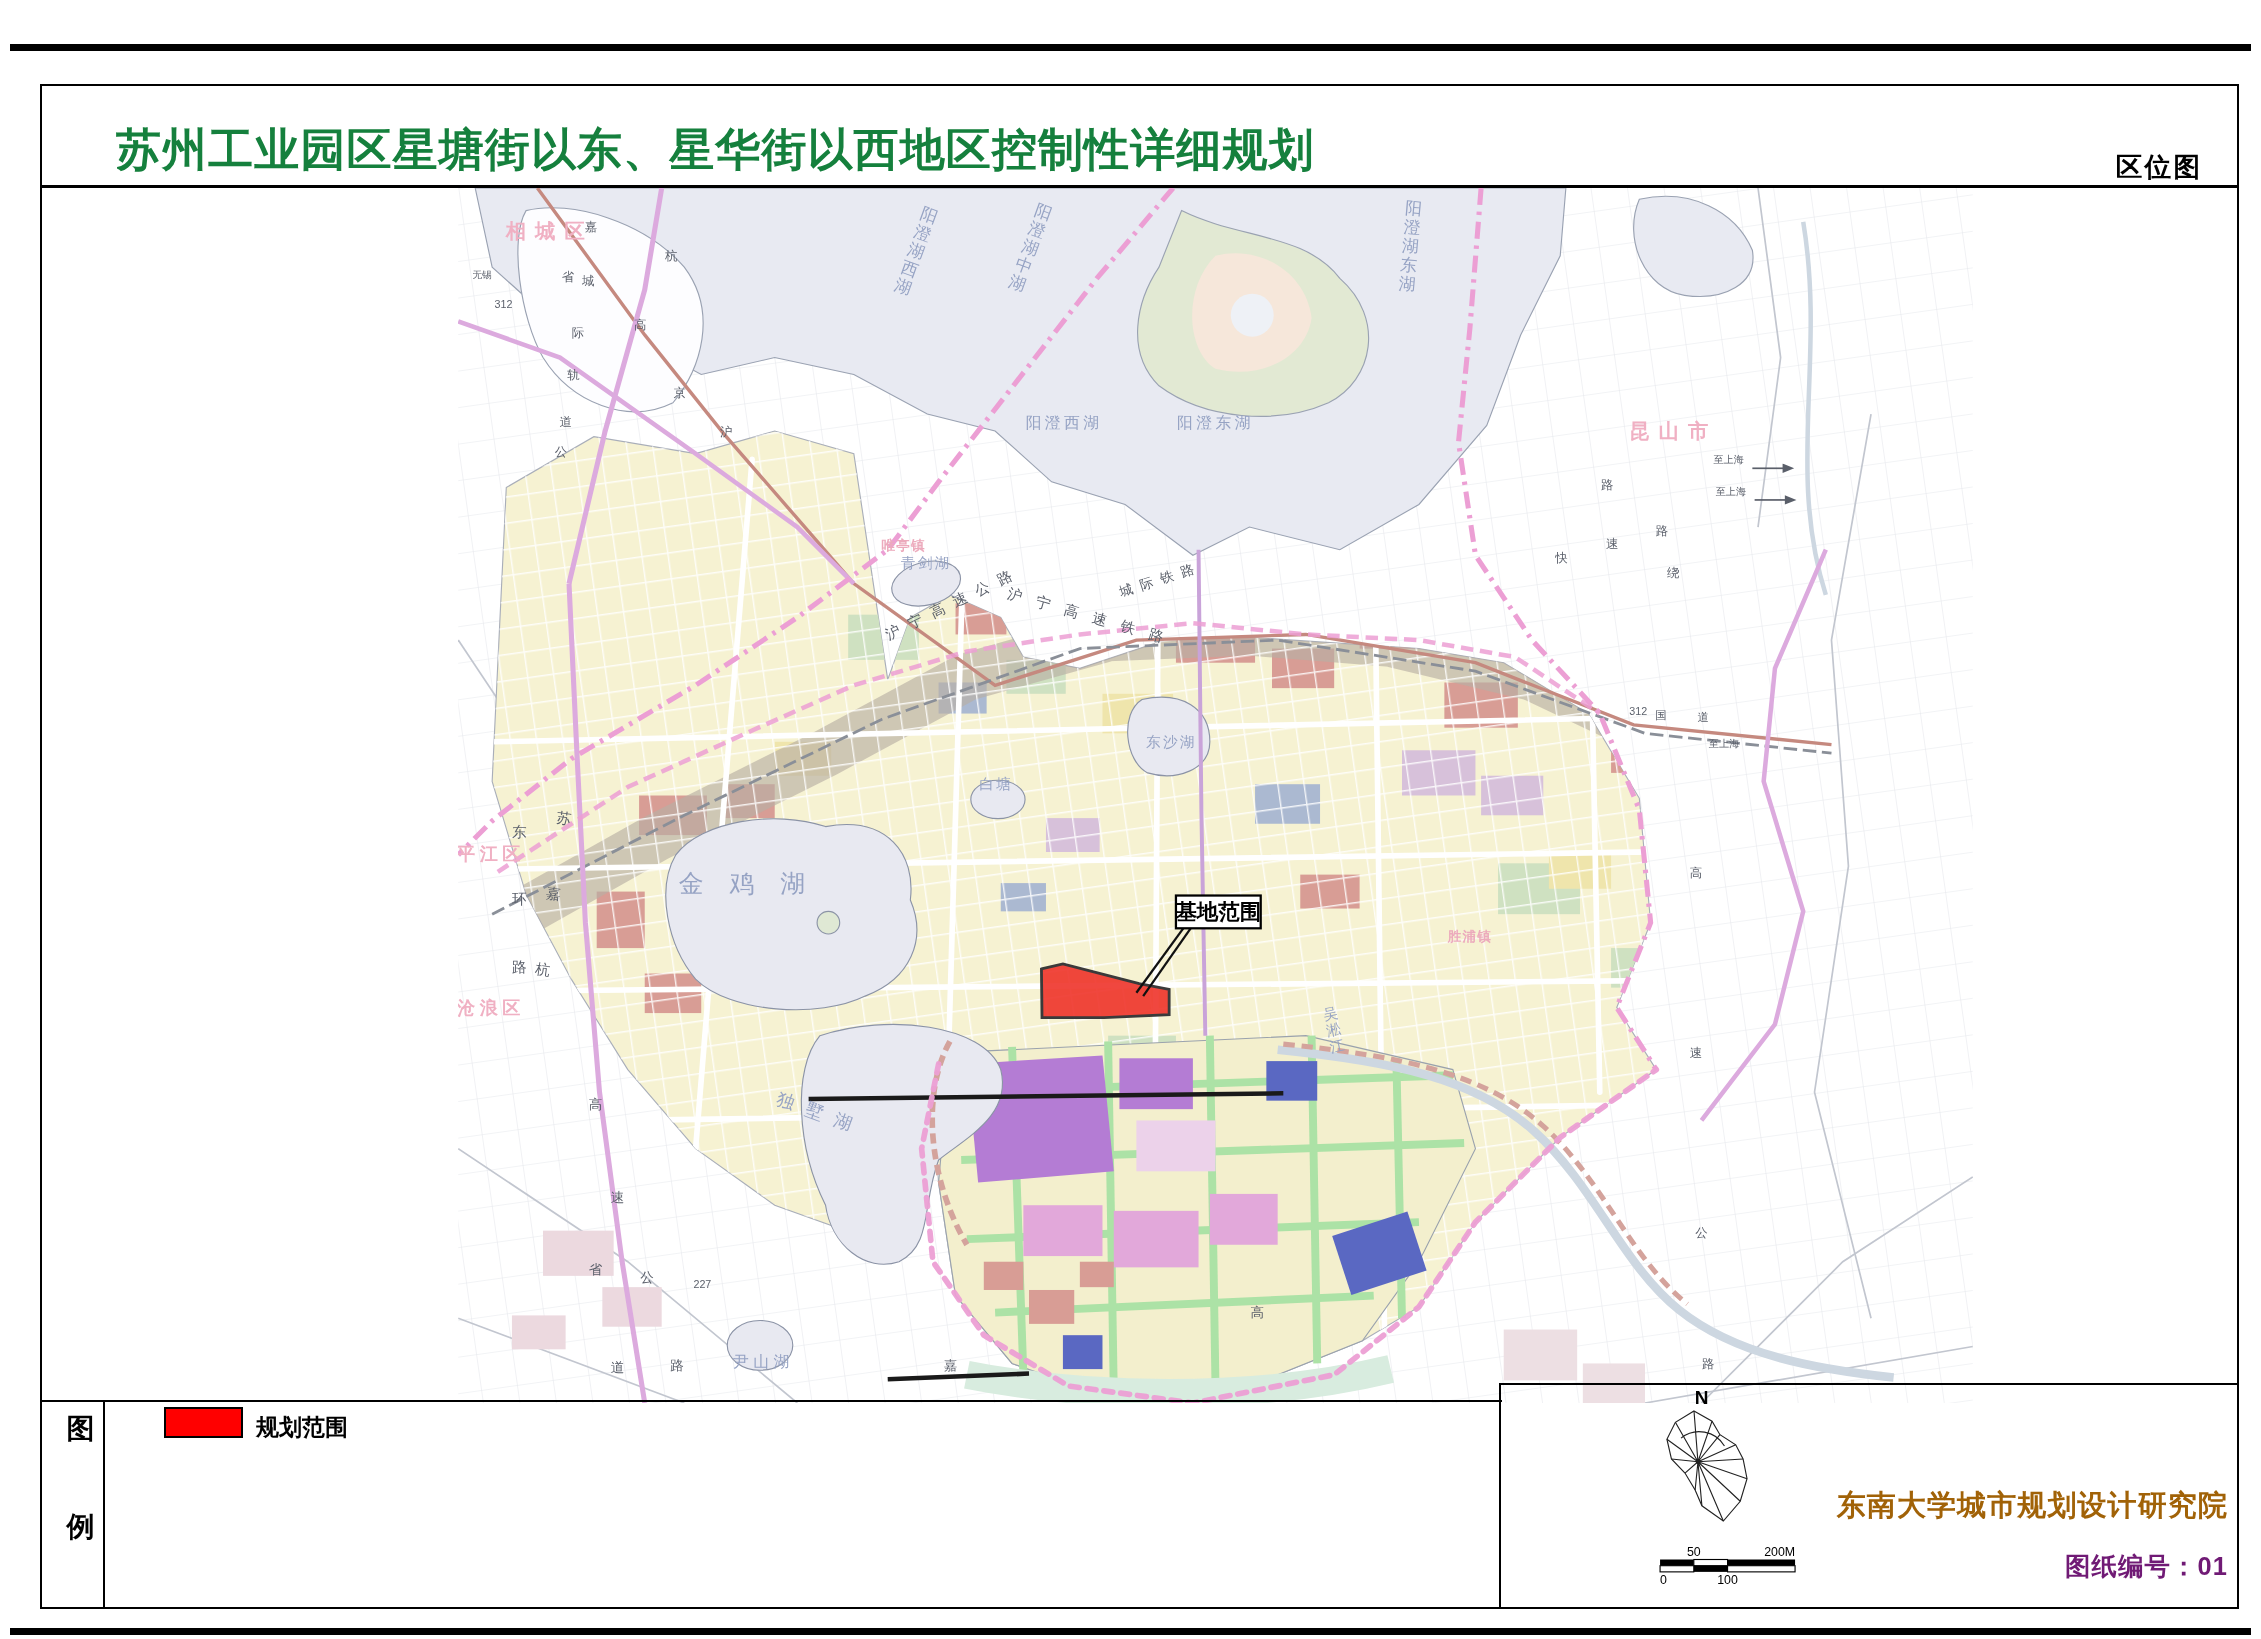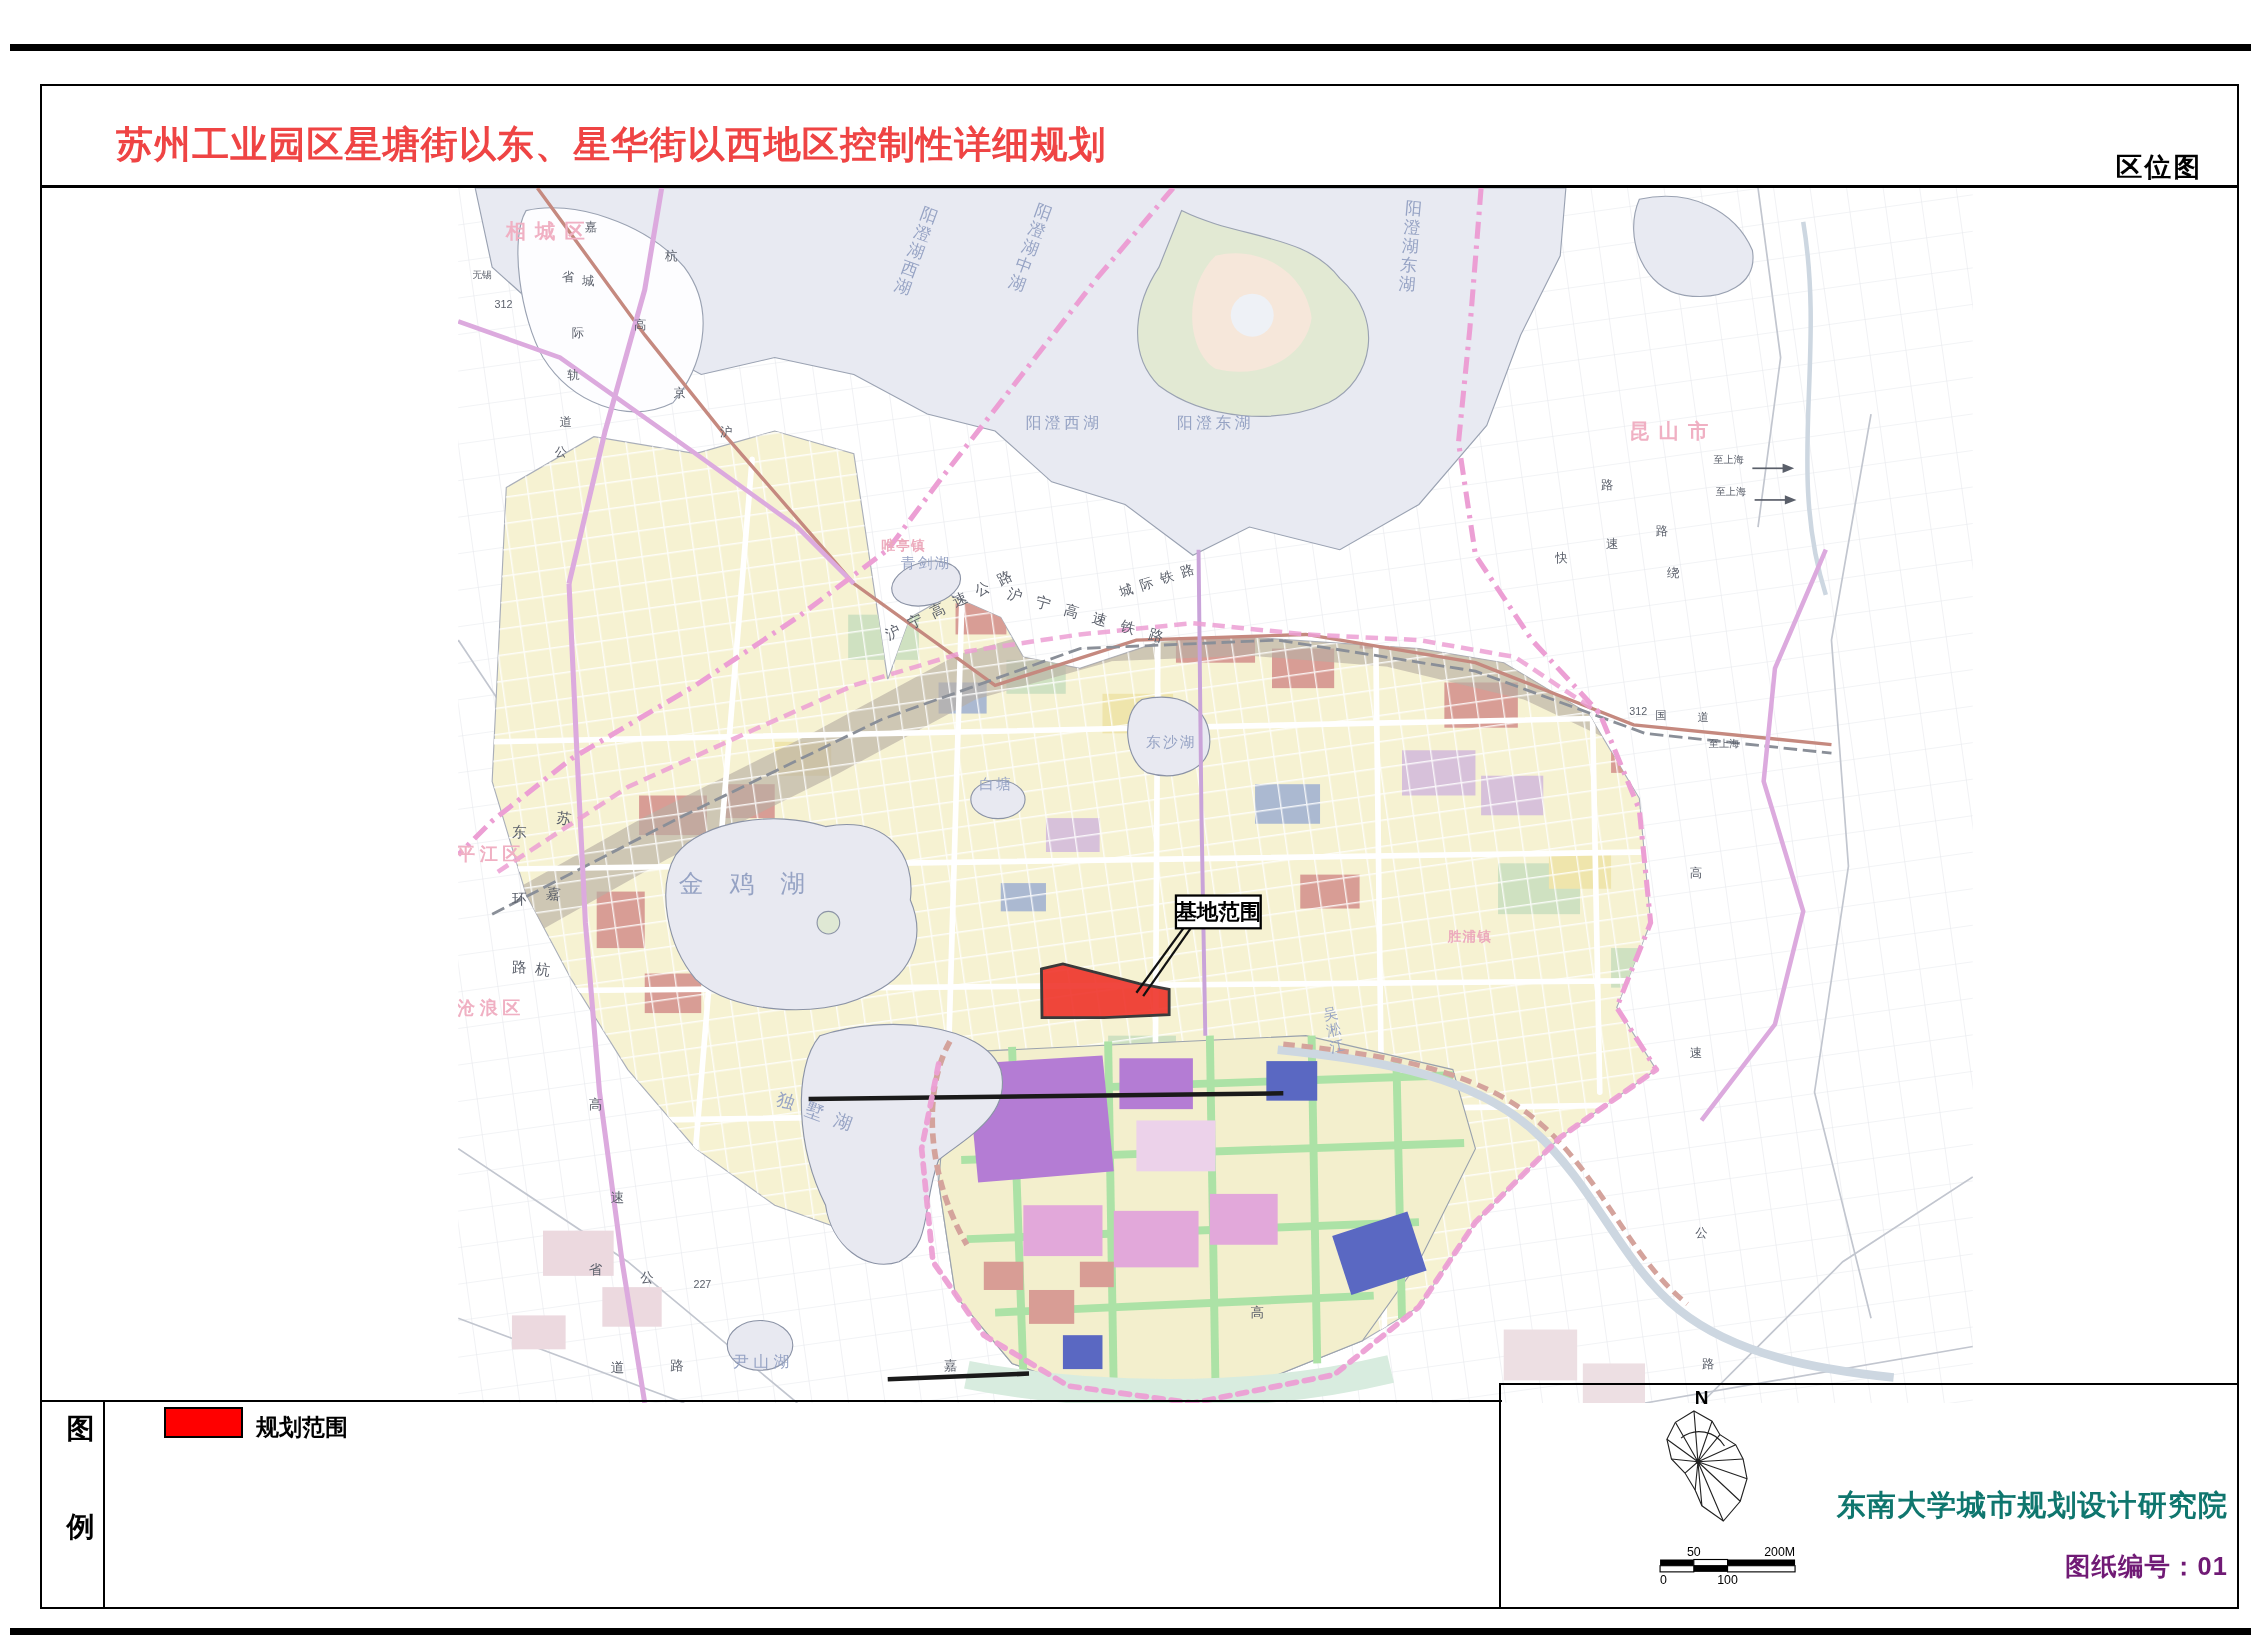--- a/index.html
+++ b/index.html
@@ -2,31 +2,31 @@
 <html style="font-size:9px"><head>
 <meta charset="utf-8">
 <style>
   html,body{margin:0;padding:0;background:#ffffff;}
   body{position:relative;width:2261px;height:1639px;font-family:"Liberation Sans",sans-serif;overflow:hidden;}
   .abs{position:absolute;}
   #top-rule{left:10.2px;top:44px;width:2241px;height:6.8px;background:#000;}
   #bottom-rule{left:10.2px;top:1628px;width:2241px;height:6.8px;background:#000;}
   #frame{left:40px;top:84px;width:2199px;height:1525px;border:2.8px solid #000;box-sizing:border-box;}
   #title-sep{left:40px;top:185px;width:2199px;height:2.8px;background:#000;}
-  #page-title{left:116px;top:120px;font-size:37px;font-weight:bold;letter-spacing:1.1px;color:#ef4444;white-space:nowrap;}
+  #page-title{left:116px;top:120px;font-size:45px;font-weight:bold;letter-spacing:1.1px;color:#15803d;white-space:nowrap;}
   #corner-label{left:2111px;top:113px;width:96px;text-align:center;font-size:26.6px;font-weight:bold;letter-spacing:2.3px;color:#000;margin-top:36px;}
   #legend-topline{left:40px;top:1400px;width:1462px;height:2.3px;background:#000;}
   #tb-topline{left:1499px;top:1383px;width:739px;height:2.3px;background:#000;}
   #tb-vline{left:1499px;top:1383px;width:2.3px;height:226px;background:#000;}
   #legend-vline{left:103px;top:1400px;width:1.7px;height:209px;background:#000;}
   .legend-char{left:52px;width:57px;text-align:center;font-size:28px;font-weight:bold;color:#000;}
   #legend-swatch{left:164px;top:1407px;width:79px;height:30.5px;border:2.3px solid #000;box-sizing:border-box;}
   #legend-item-label{left:256px;top:1412px;font-size:23px;font-weight:bold;color:#000;}
   #north-n{left:1659px;top:1387px;width:85px;text-align:center;font-size:19px;font-weight:bold;color:#000;}
-  #org-name{left:1526px;top:1486px;width:702px;text-align:right;font-size:29px;font-weight:bold;color:#0f766e;letter-spacing:1.1px;}
+  #org-name{left:1526px;top:1486px;width:702px;text-align:right;font-size:29px;font-weight:bold;color:#a16207;letter-spacing:1.1px;}
   #sheet-no{left:1526px;top:1550px;width:702px;text-align:right;font-size:25.4px;font-weight:bold;color:#701a75;letter-spacing:1.1px;}
   .ml{text-anchor:middle;}
   .ml-w{fill:#96a3c4;}
   .ml-d{fill:#f0b0c3;font-weight:bold;}
   .ml-p{fill:#ecaabc;font-weight:bold;}
   .ml-r{fill:#5a5f6a;}
   #site-callout-text{font-size:38px;font-weight:bold;fill:#000;text-anchor:middle;}
   .sb-num{font-size:22px;fill:#000;}
 </style>
 </head>

